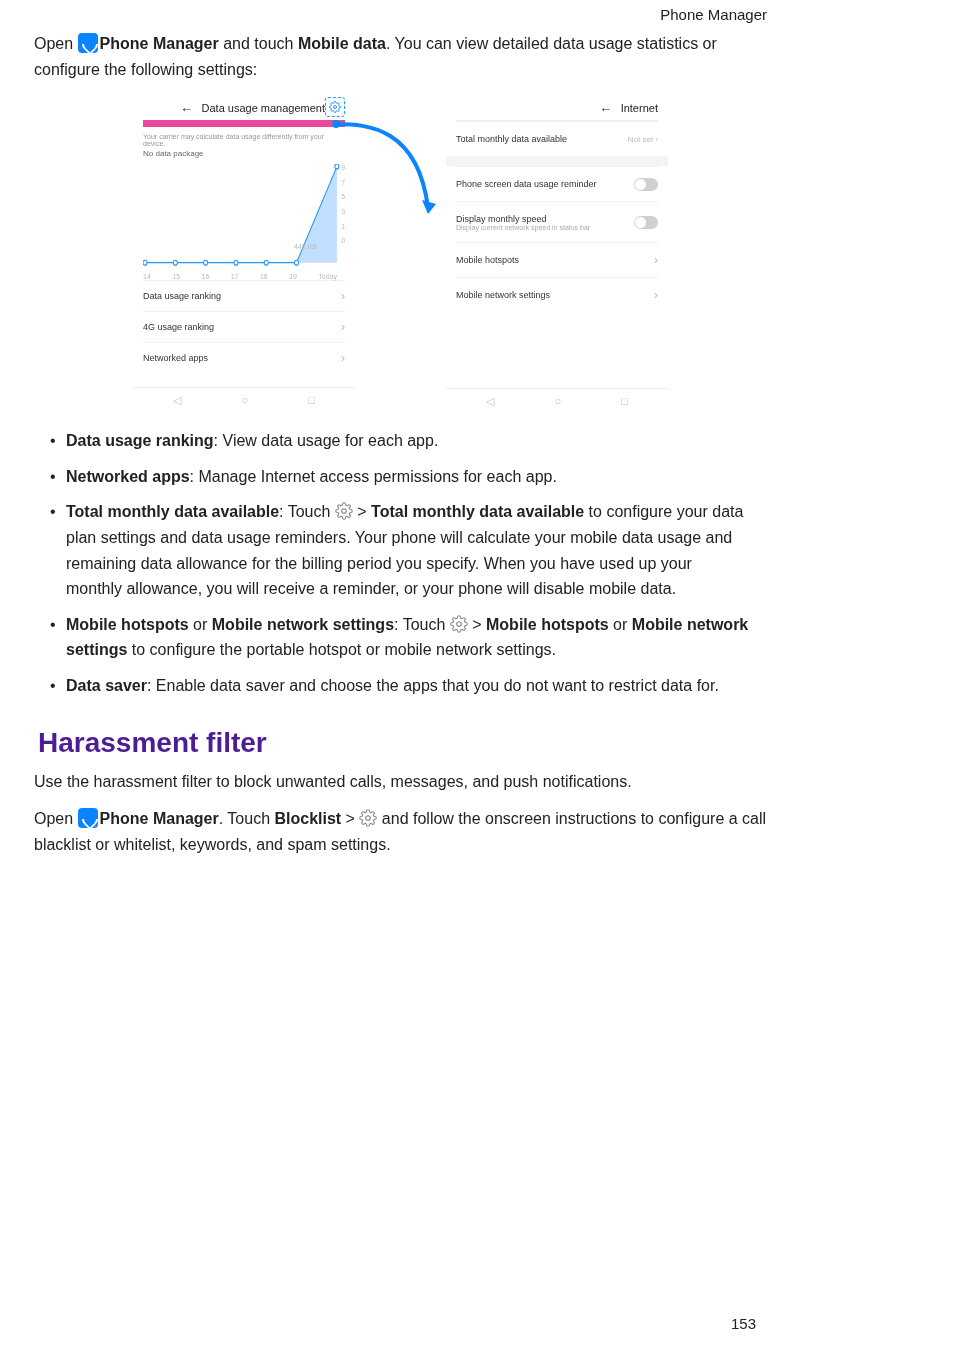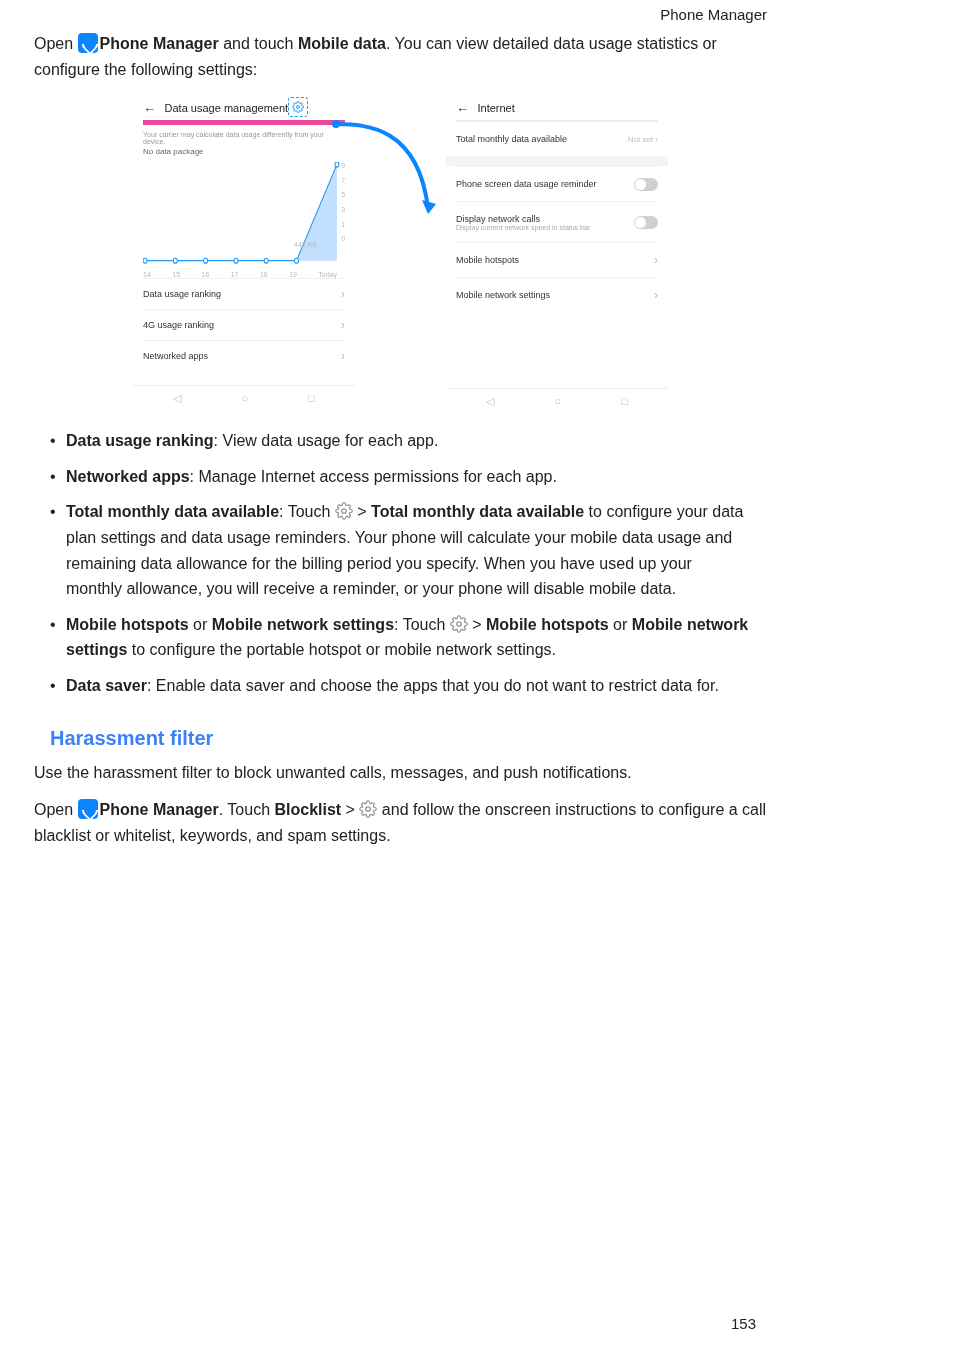--- a/index.html
+++ b/index.html
@@ -6,45 +6,45 @@
   .page{width:801px;height:1350px;padding:6px 34px 0 34px;box-sizing:border-box;position:relative}
   .header-right{text-align:right;font-size:15px}
   .para{font-size:16px;line-height:1.6;margin:8px 0 12px 0}
   .bold{font-weight:700}
   .app-icon{display:inline-block;width:20px;height:20px;border-radius:4px;background:#0a84ff;vertical-align:-4px;margin-right:2px;position:relative}
   .app-icon::before{content:"";position:absolute;left:4px;top:3px;width:12px;height:12px;border:2px solid #fff;border-radius:50% 50% 50% 0;transform:rotate(-45deg);border-top-color:transparent;border-right-color:transparent}
   .settings-icon{display:inline-block;width:18px;height:18px;vertical-align:-3px}
   .screens{text-align:center;margin:12px 0 24px 0}
   .screen-wrap{display:inline-block;vertical-align:top;margin:0 6px}
   .screen{width:222px;height:310px;background:#fff;font-size:9px;color:#333;text-align:left;box-sizing:border-box;padding:0 10px}
-  .sbar{display:flex;align-items:center;justify-content:flex-start;height:26px}
+  .sbar{display:flex;align-items:center;justify-content:flex-end;height:26px}
   .sbar-title{font-size:11px;color:#222}
   .back-arr{font-size:13px;color:#222;margin-right:6px}
   .gear-box{width:18px;height:18px;border:1.5px dashed #2196f3;border-radius:3px;display:flex;align-items:center;justify-content:center}
-  .sub-note{font-size:7px;color:#999;border-top:5px solid #ec4899;padding:6px 0 2px 0}
+  .sub-note{font-size:7px;color:#999;border-top:7px solid #ec4899;padding:6px 0 2px 0}
   .chart-zone{height:116px;position:relative;margin-top:4px}
   .chart-path{position:absolute;bottom:0;left:0;width:100%;height:100%}
   .chart-y{position:absolute;right:0;top:0;font-size:7px;color:#bbb;display:flex;flex-direction:column;justify-content:space-between;height:80px;bottom:14px}
   .chart-lbl{position:absolute;font-size:7px;color:#bbb;right:28px;bottom:30px}
   .chart-x{position:absolute;bottom:0;left:0;right:8px;display:flex;justify-content:space-between;font-size:7px;color:#bbb}
   .row{display:flex;align-items:center;justify-content:space-between;height:30px;border-top:1px solid #f0f0f0;font-size:9px}
   .row:first-of-type{border-top:none}
   .chev{color:#bbb;font-size:12px}
   .nav{display:flex;justify-content:space-around;align-items:center;height:24px;border-top:1px solid #eee;margin:0 -10px;padding:0 10px;color:#bbb;font-size:11px}
   .toggle{width:24px;height:13px;border-radius:7px;background:#d0d0d0;position:relative}
   .toggle::after{content:"";position:absolute;width:11px;height:11px;border-radius:50%;background:#fff;top:1px;left:1px}
   .gray-zone{background:#f4f4f4;height:10px;margin:0 -10px}
   .row-desc{font-size:7px;color:#aaa}
   .notset{font-size:8px;color:#bbb}
   .callout-arrow{display:inline-block;vertical-align:top;width:70px;height:50px;position:relative;margin-top:24px}
   .callout-arrow svg{position:absolute;top:0;left:-38px;width:108px;height:120px}
   ul.bullets{list-style:none;padding-left:16px;margin:8px 16px}
   ul.bullets>li{position:relative;font-size:16px;line-height:1.6;margin-bottom:10px}
   ul.bullets>li::before{content:"•";position:absolute;left:-16px;top:0;font-size:16px}
-  h2.section{color:#3b82f6;font-size:20px;font-weight:700;margin:28px 0 10px 16px}
+  h2.section{color:#4c1d95;font-size:28px;font-weight:700;margin:28px 0 10px 4px}
   .page-num{position:absolute;bottom:18px;right:45px;font-size:15px}
 </style>
 </head>
 <body>
 
 <div class="page">
   <div class="header-right">Phone Manager</div>
 
   <p class="para">
     <span>Open </span><span class="app-icon"></span><span class="bold">Phone Manager</span><span> and touch </span><span class="bold">Mobile data</span><span>. You can view detailed data usage statistics or configure the following settings:</span>
@@ -145,21 +145,21 @@
           <span>Total monthly data available</span>
           <span class="notset"><span>Not set</span> <span>›</span></span>
         </div>
         <div class="gray-zone"></div>
         <div class="row" style="height:34px">
           <span>Phone screen data usage reminder</span>
           <span class="toggle"></span>
         </div>
         <div class="row" style="height:40px">
           <div>
-            <div>Display network calls</div>
+            <div>Display monthly speed</div>
             <div class="row-desc">Display current network speed in status bar</div>
           </div>
           <span class="toggle"></span>
         </div>
         <div class="row" style="height:34px">
           <span>Mobile hotspots</span>
           <span class="chev">›</span>
         </div>
         <div class="row" style="height:34px">
           <span>Mobile network settings</span>

